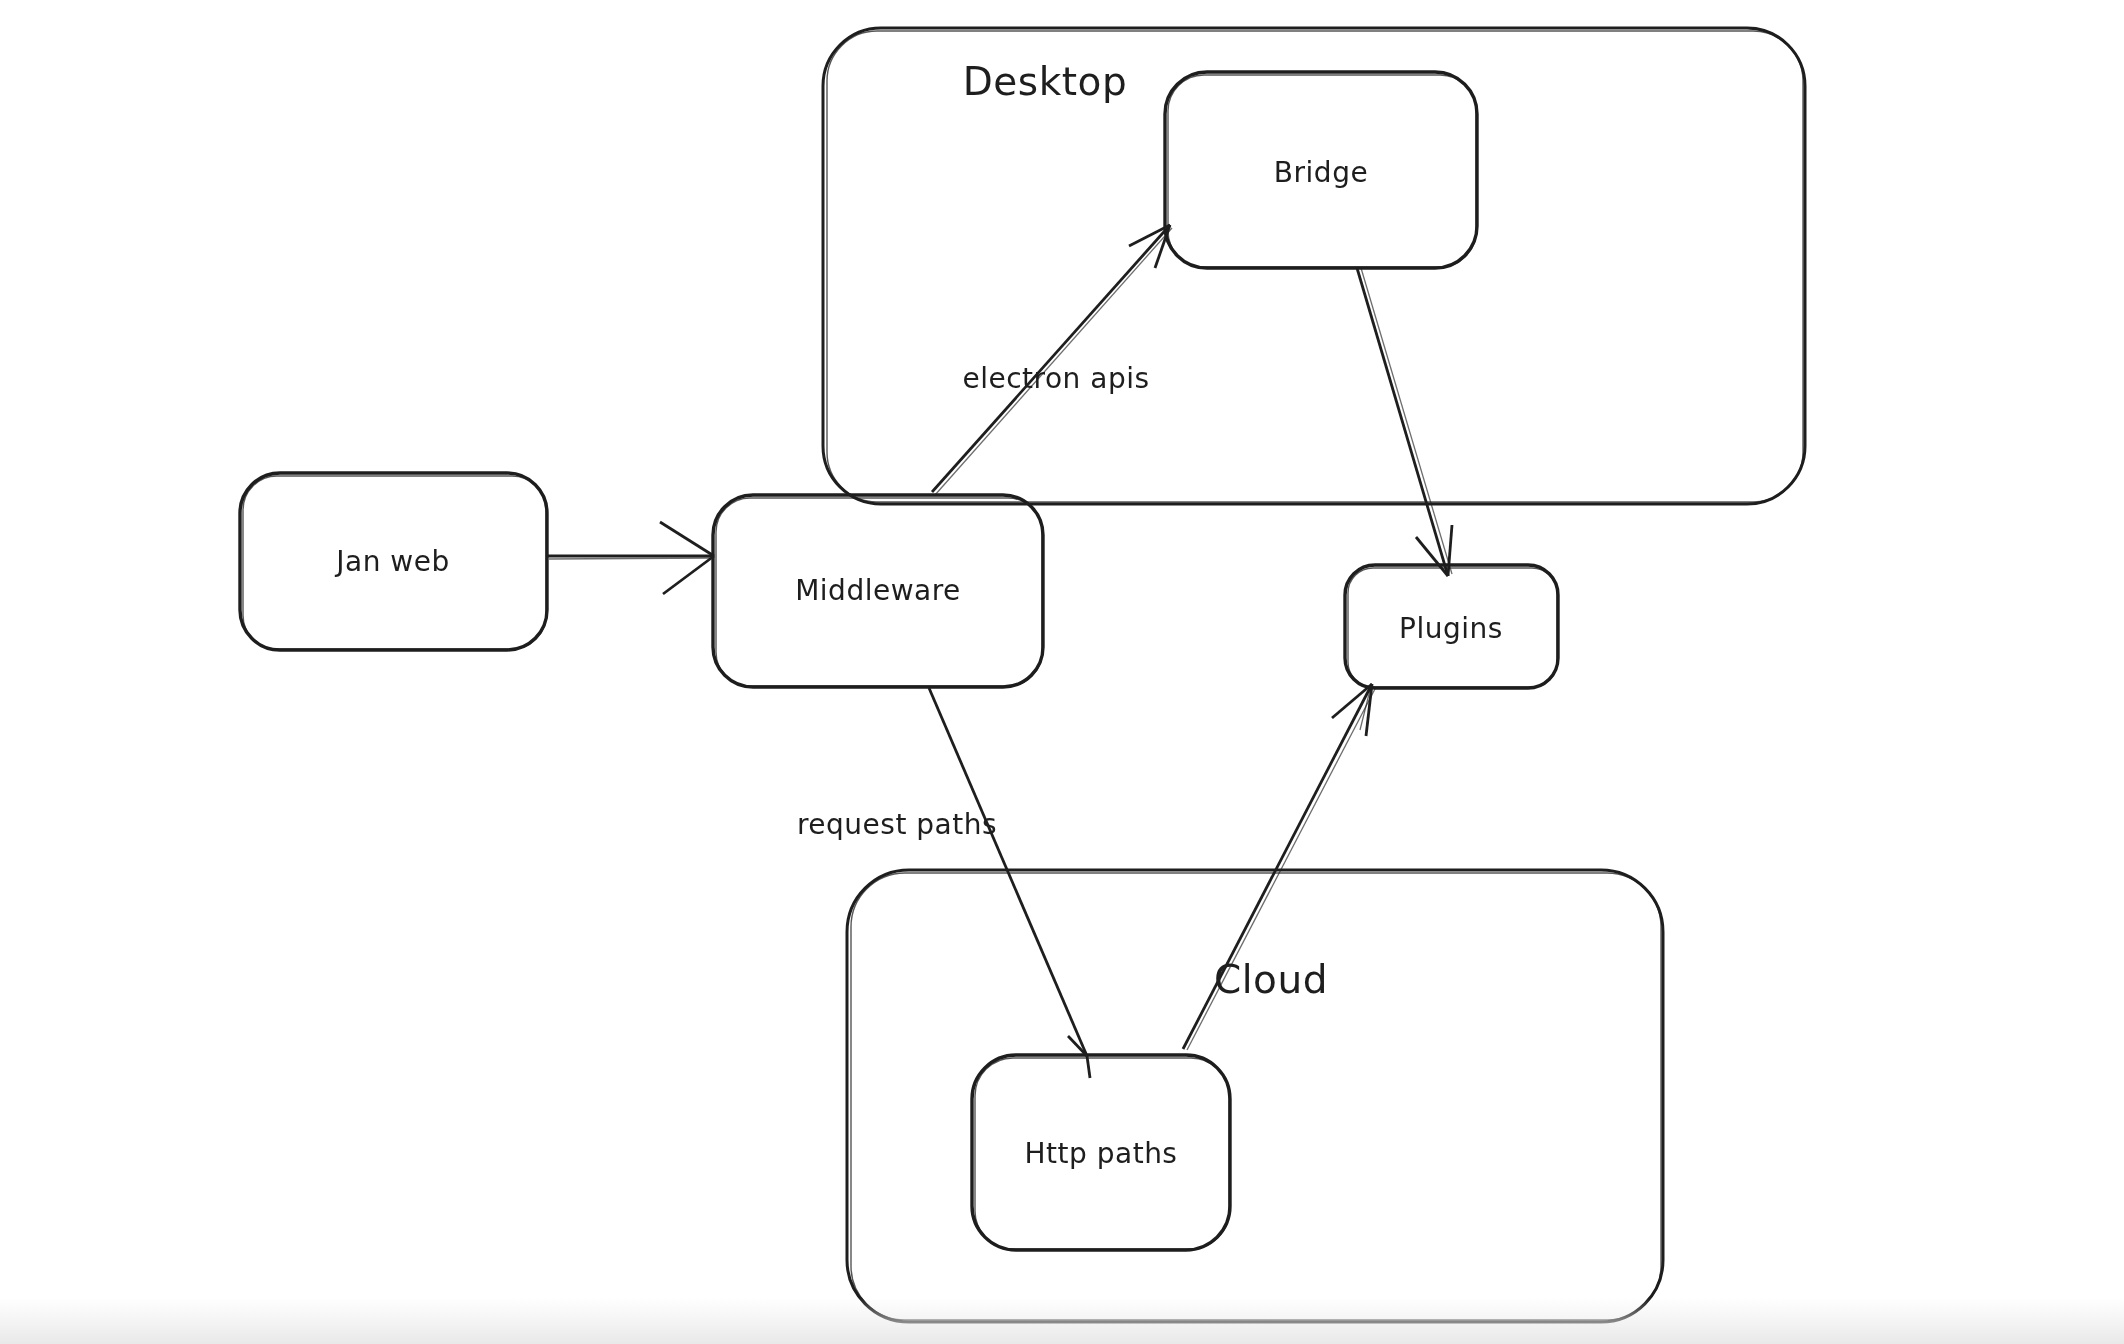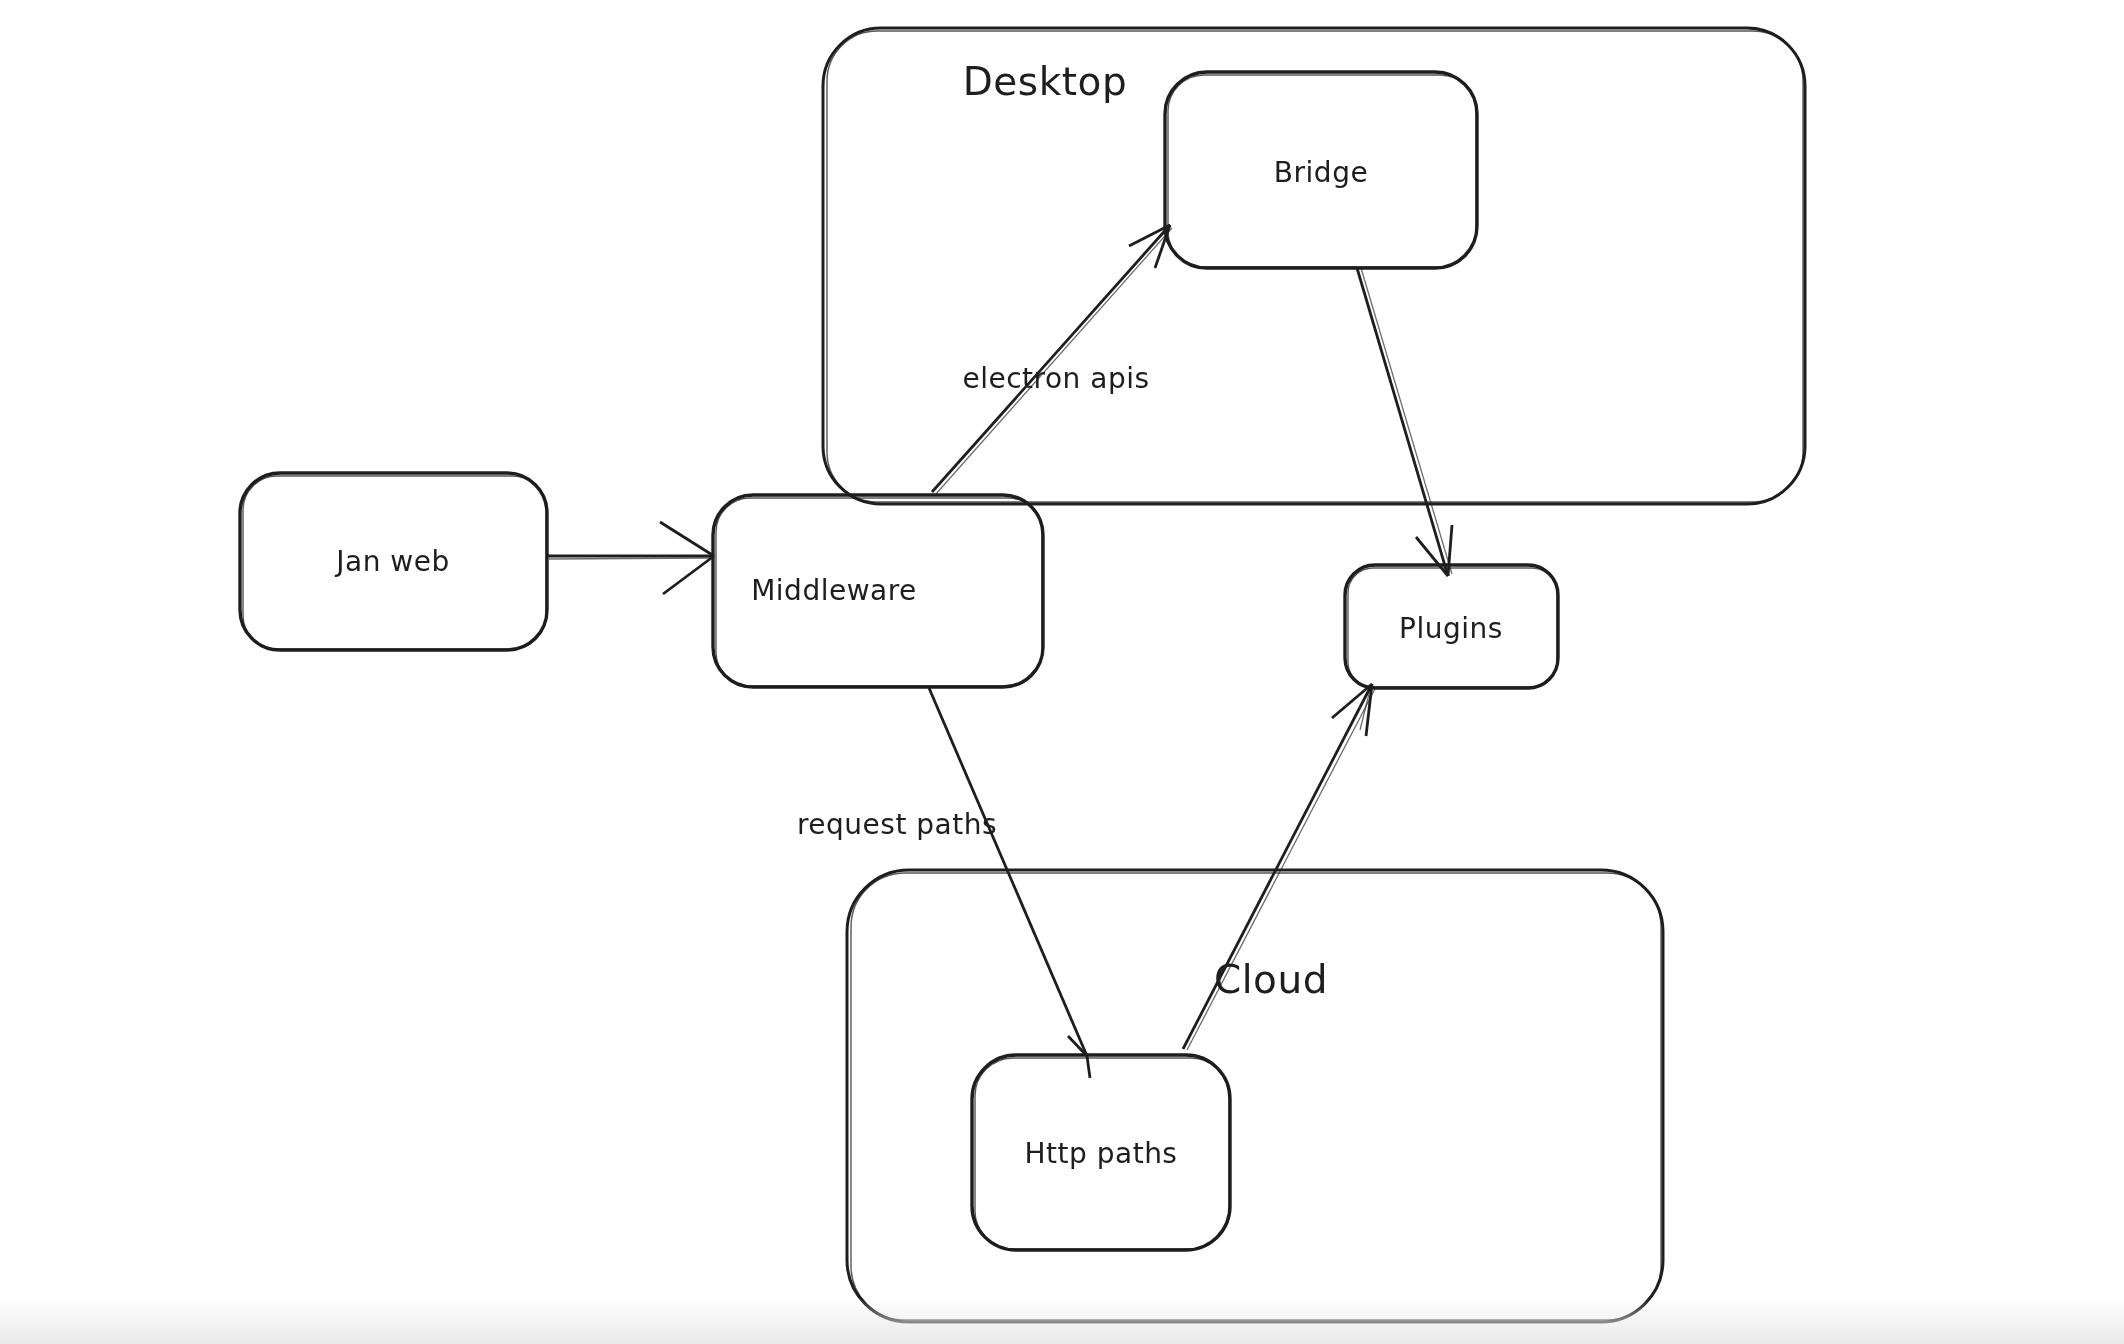--- a/index.html
+++ b/index.html
@@ -117,21 +117,21 @@
       <path class="arrow sketch" d="M1372,684 L1366,736"></path>
       <path class="arrow sketch" d="M1372,684 L1332,718"></path>
       <path class="arrow-ghost sketch" d="M1370,690 L1360,730"></path>
     </g>
   </svg>
 
   <div class="lbl container-title" style="left:1045px;top:82px;">Desktop</div>
 
   <div class="lbl" style="left:393px;top:562px;">Jan web</div>
 
-  <div class="lbl" style="left:834px;top:591px;">Middleware</div>
+  <div class="lbl" style="left:878px;top:591px;">Middleware</div>
 
   <div class="lbl" style="left:1321px;top:173px;">Bridge</div>
 
   <div class="lbl" style="left:1451px;top:629px;">Plugins</div>
 
   <div class="lbl" style="left:1101px;top:1154px;">Http paths</div>
 
   <div class="lbl container-title" style="left:1271px;top:980px;">Cloud</div>
 
   <div class="lbl" style="left:1056px;top:379px;text-align:right;">electron apis</div>

